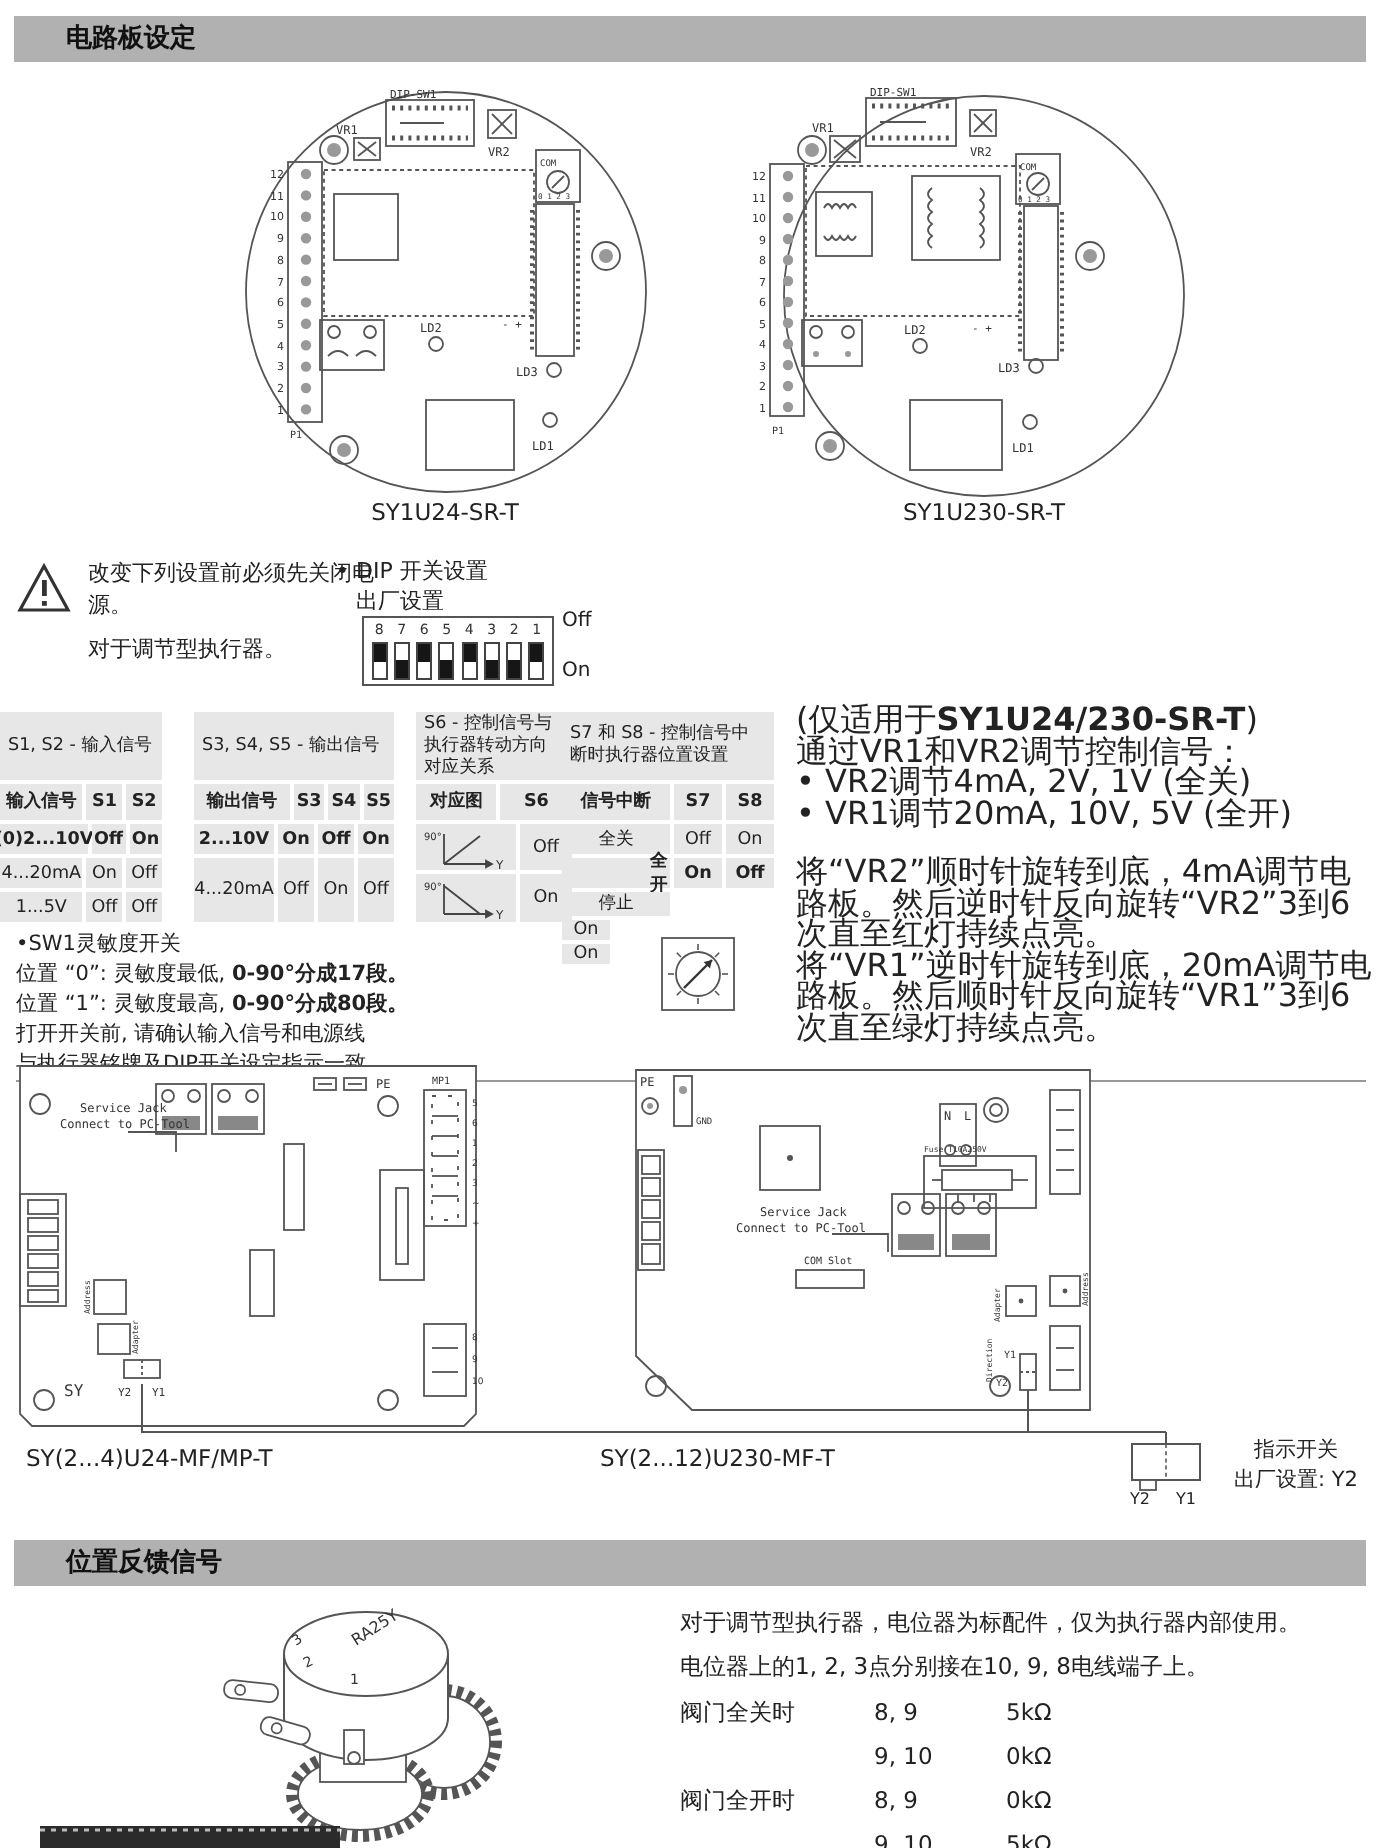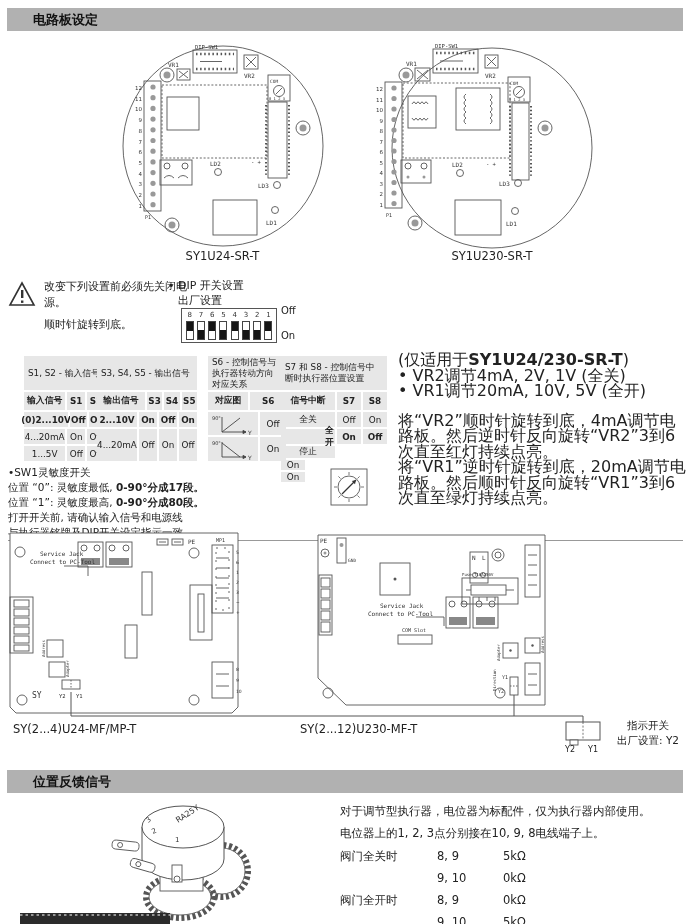--- a/index.html
+++ b/index.html
@@ -224,21 +224,21 @@
 1</div>
   </div>
   <div class="abs cap" style="left:378px;top:249px;width:228px;text-align:center;">SY1U230-SR-T</div>
 
   <svg class="abs" style="left:8px;top:281px;" width="28" height="26" viewBox="0 0 28 26">
     <polygon points="14,2 26,24 2,24" fill="none" stroke="#333" stroke-width="1.6"></polygon>
     <rect x="13" y="9" width="2.4" height="8" fill="#333"></rect>
     <rect x="13" y="19.5" width="2.4" height="2.4" fill="#333"></rect>
   </svg>
   <div class="abs" style="left:44px;top:279px;width:152px;font-size:11px;line-height:16px;">改变下列设置前必须先关闭电源。</div>
-  <div class="abs" style="left:44px;top:317px;width:170px;font-size:11px;">顺时针旋转到底。</div>
+  <div class="abs" style="left:44px;top:317px;width:170px;font-size:11px;">对于调节型执行器。</div>
 
   <div class="abs" style="left:168px;top:278px;font-size:11px;line-height:15px;">
     <div>• DIP 开关设置</div>
     <div style="padding-left:10px;">出厂设置</div>
   </div>
 
   <div class="dipbox" style="left:181px;top:308px;width:96px;height:35px;">
     <div class="dipnums">
       <span>8</span>
       <span>7</span>
@@ -272,21 +272,21 @@
           <span class="slot" data-state="on"></span>
         </span>
       <span class="slotw">
           <span class="slot" data-state="off"></span>
         </span>
     </div>
   </div>
   <div class="abs" style="left:281px;top:305px;font-size:10px;">Off</div>
   <div class="abs" style="left:281px;top:330px;font-size:10px;">On</div>
 
-  <div class="tbl" style="left:24px;top:356px;width:81px;border-radius:25px;">
+  <div class="tbl" style="left:0;top:356px;width:81px;border-radius:25px;">
     <div class="tt">S1, S2 - 输入信号</div>
     <div class="trow" style="height:18px;">
       <span class="cell hcell" style="width:44px;">输入信号</span>
       <span class="cell hcell" style="width:19px;">S1</span>
       <span class="cell hcell" style="width:19px;">S2</span>
     </div>
     <div class="trow" style="height:15px;">
       <span class="cell b" style="width:44px;">(0)2...10V</span>
       <span class="cell b" style="width:19px;">Off</span>
       <span class="cell b" style="width:19px;">On</span>
@@ -384,20 +384,21 @@
       <span class="cell" style="width:54px;">停止</span>
       <span class="cell" style="width:24px;">On</span>
       <span class="cell" style="width:24px;">On</span>
     </div>
   </div>
 
   <div class="abs" style="left:398px;top:352px;width:292px;font-size:16px;line-height:15.5px;">
     <div>
       <span>(仅适用于</span><span class="b">SY1U24/230-SR-T</span><span>)</span>
     </div>
+    <div>通过VR1和VR2调节控制信号：</div>
     <div>•  VR2调节4mA, 2V, 1V (全关)</div>
     <div>•  VR1调节20mA, 10V, 5V (全开)</div>
     <div style="margin-top:14px;">将“VR2”顺时针旋转到底，4mA调节电路板。然后逆时针反向旋转“VR2”3到6次直至红灯持续点亮。</div>
     <div>将“VR1”逆时针旋转到底，20mA调节电路板。然后顺时针反向旋转“VR1”3到6次直至绿灯持续点亮。</div>
   </div>
 
   <div class="abs" style="left:8px;top:465px;width:300px;font-size:10.5px;line-height:15px;">
     <div>•SW1灵敏度开关</div>
     <div><span>位置 “0”: 灵敏度最低, </span><span class="b">0-90°分成17段。</span></div>
     <div><span>位置 “1”: 灵敏度最高, </span><span class="b">0-90°分成80段。</span></div>

